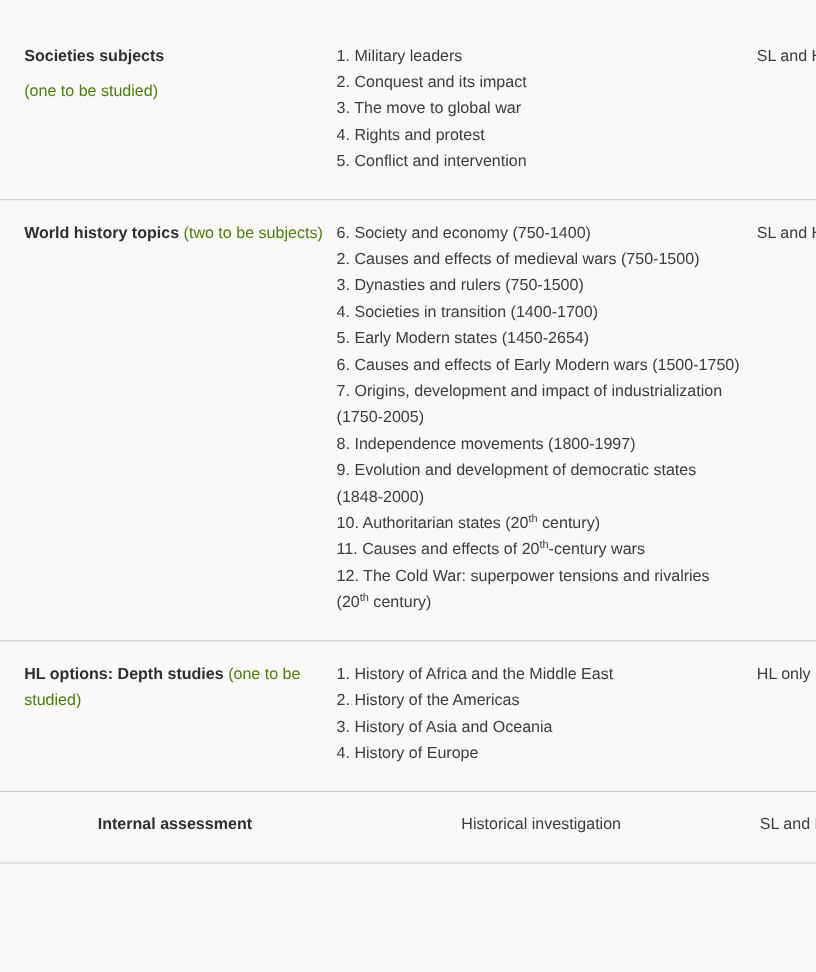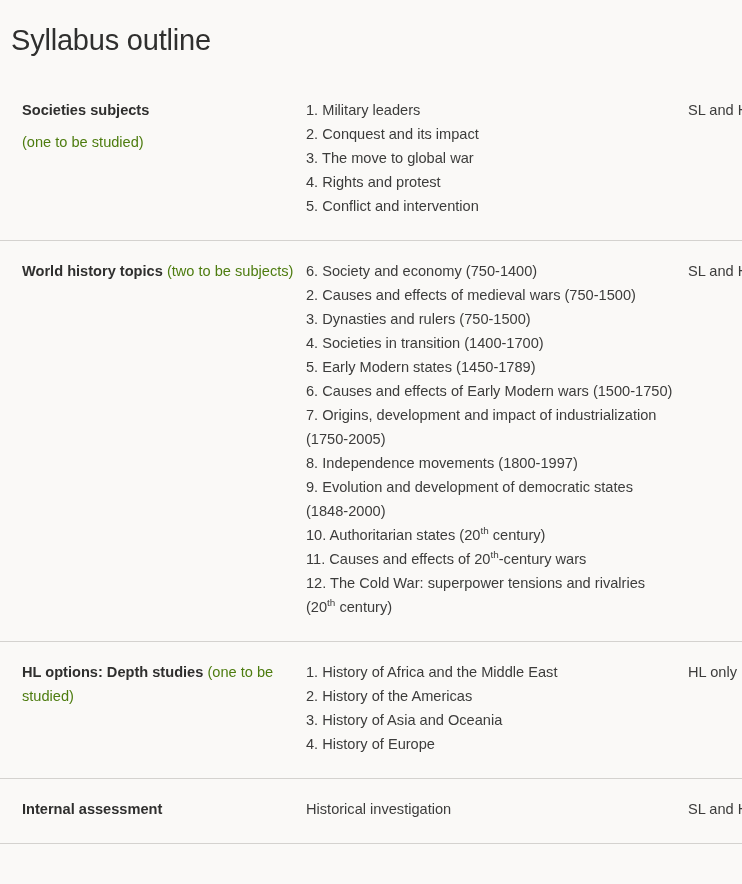--- a/index.html
+++ b/index.html
@@ -43,20 +43,21 @@
     line-height: 24px;
     color: #3c3c3b;
     border-top: 1px solid #d4d2cf;
   }
   .syllabus-table tr:first-child td {
     border-top: none;
     padding-top: 17px;
   }
   .syllabus-table tr:last-child td {
     border-bottom: 1px solid #d4d2cf;
+    text-align: center;
   }
   .col-area {
     width: 274px;
     padding-left: 22px !important;
   }
   .col-topics {
     width: 372px;
     padding-left: 0 !important;
   }
   .col-level {
@@ -95,21 +96,20 @@
     font-size: 0.68em;
     vertical-align: super;
     line-height: 0;
   }
 </style>
 </head>
 <body>
 
 <div class="page">
 
-  <h1 class="page-title">Syllabus outline</h1>
 
   <table class="syllabus-table">
     <tbody>
 
       <tr>
         <td class="col-area">
           <span class="area-name">Societies subjects</span>
           <span class="area-note area-note-block">(one to be studied)</span>
         </td>
         <td class="col-topics">
@@ -130,21 +130,21 @@
         <td class="col-area">
           <span class="area-name">World history topics</span>
           <span class="area-note">(two to be subjects)</span>
         </td>
         <td class="col-topics">
           <ul class="topic-list">
             <li>6. Society and economy (750-1400)</li>
             <li>2. Causes and effects of medieval wars (750-1500)</li>
             <li>3. Dynasties and rulers (750-1500)</li>
             <li>4. Societies in transition (1400-1700)</li>
-            <li>5. Early Modern states (1450-1789)</li>
+            <li>5. Early Modern states (1450-2654)</li>
             <li>6. Causes and effects of Early Modern wars (1500-1750)</li>
             <li>7. Origins, development and impact of industrialization (1750-2005)</li>
             <li>8. Independence movements (1800-1997)</li>
             <li>9. Evolution and development of democratic states (1848-2000)</li>
             <li>10. Authoritarian states (20<sup>th</sup> century)</li>
             <li>11. Causes and effects of 20<sup>th</sup>-century wars</li>
             <li>12. The Cold War: superpower tensions and rivalries (20<sup>th</sup> century)</li>
           </ul>
         </td>
         <td class="col-level">

